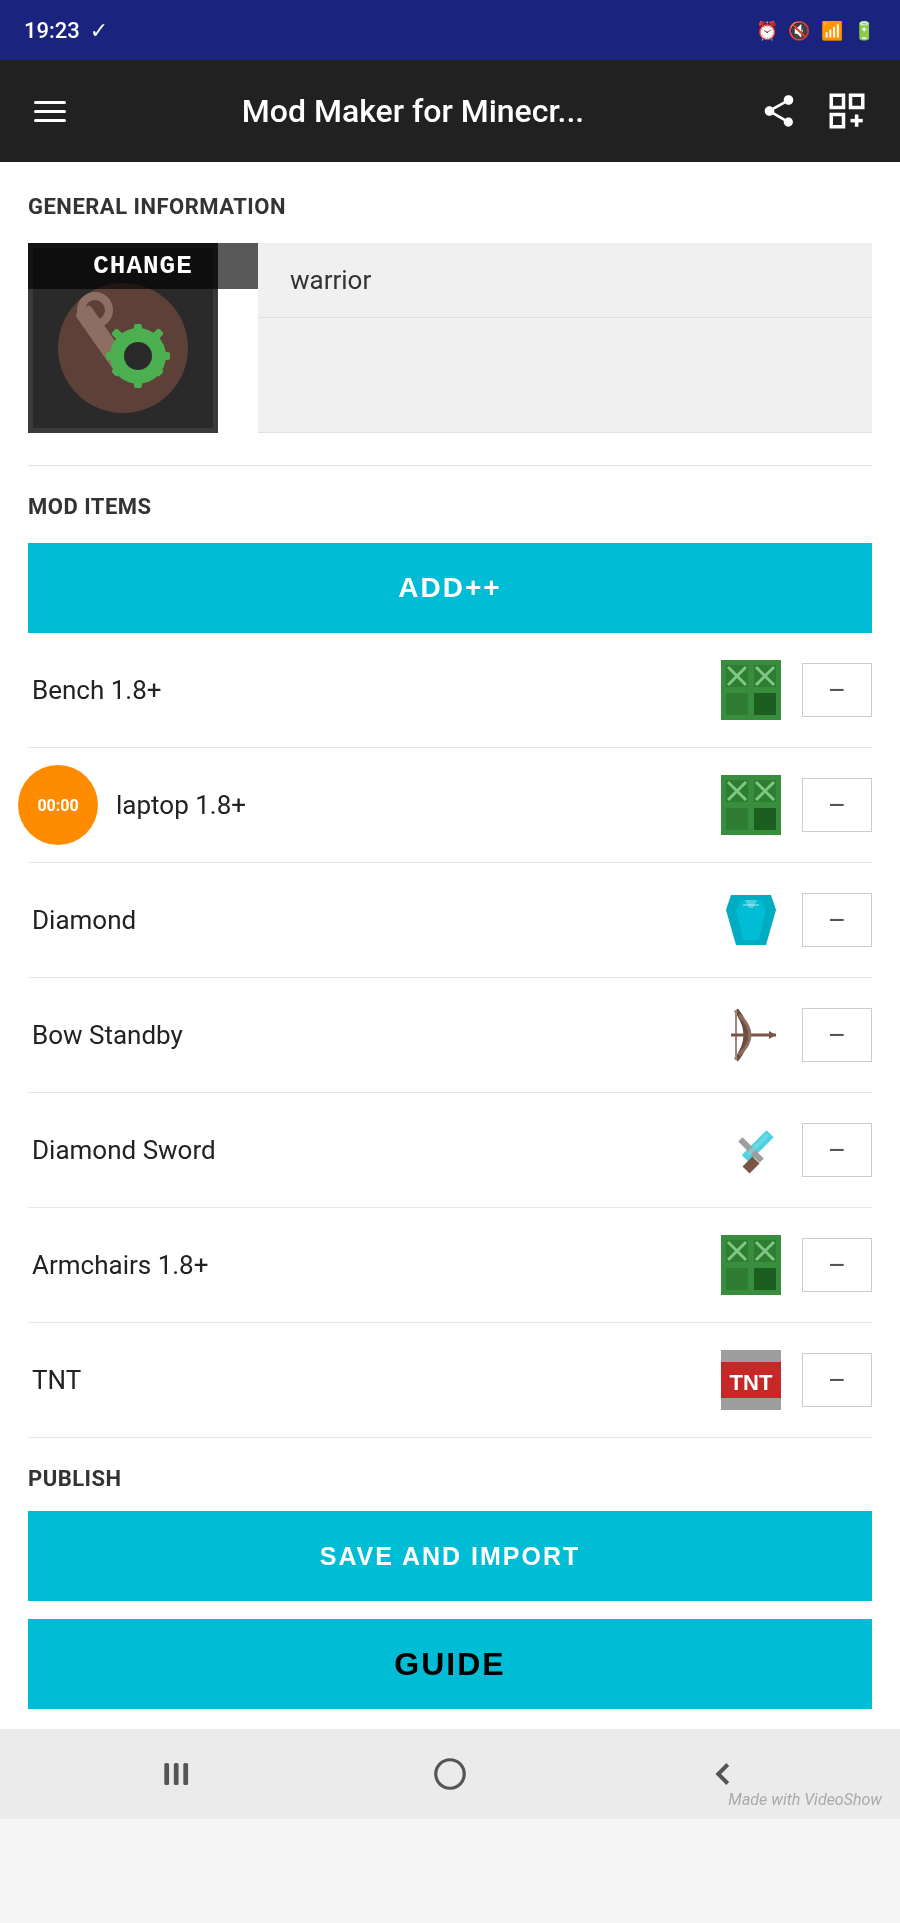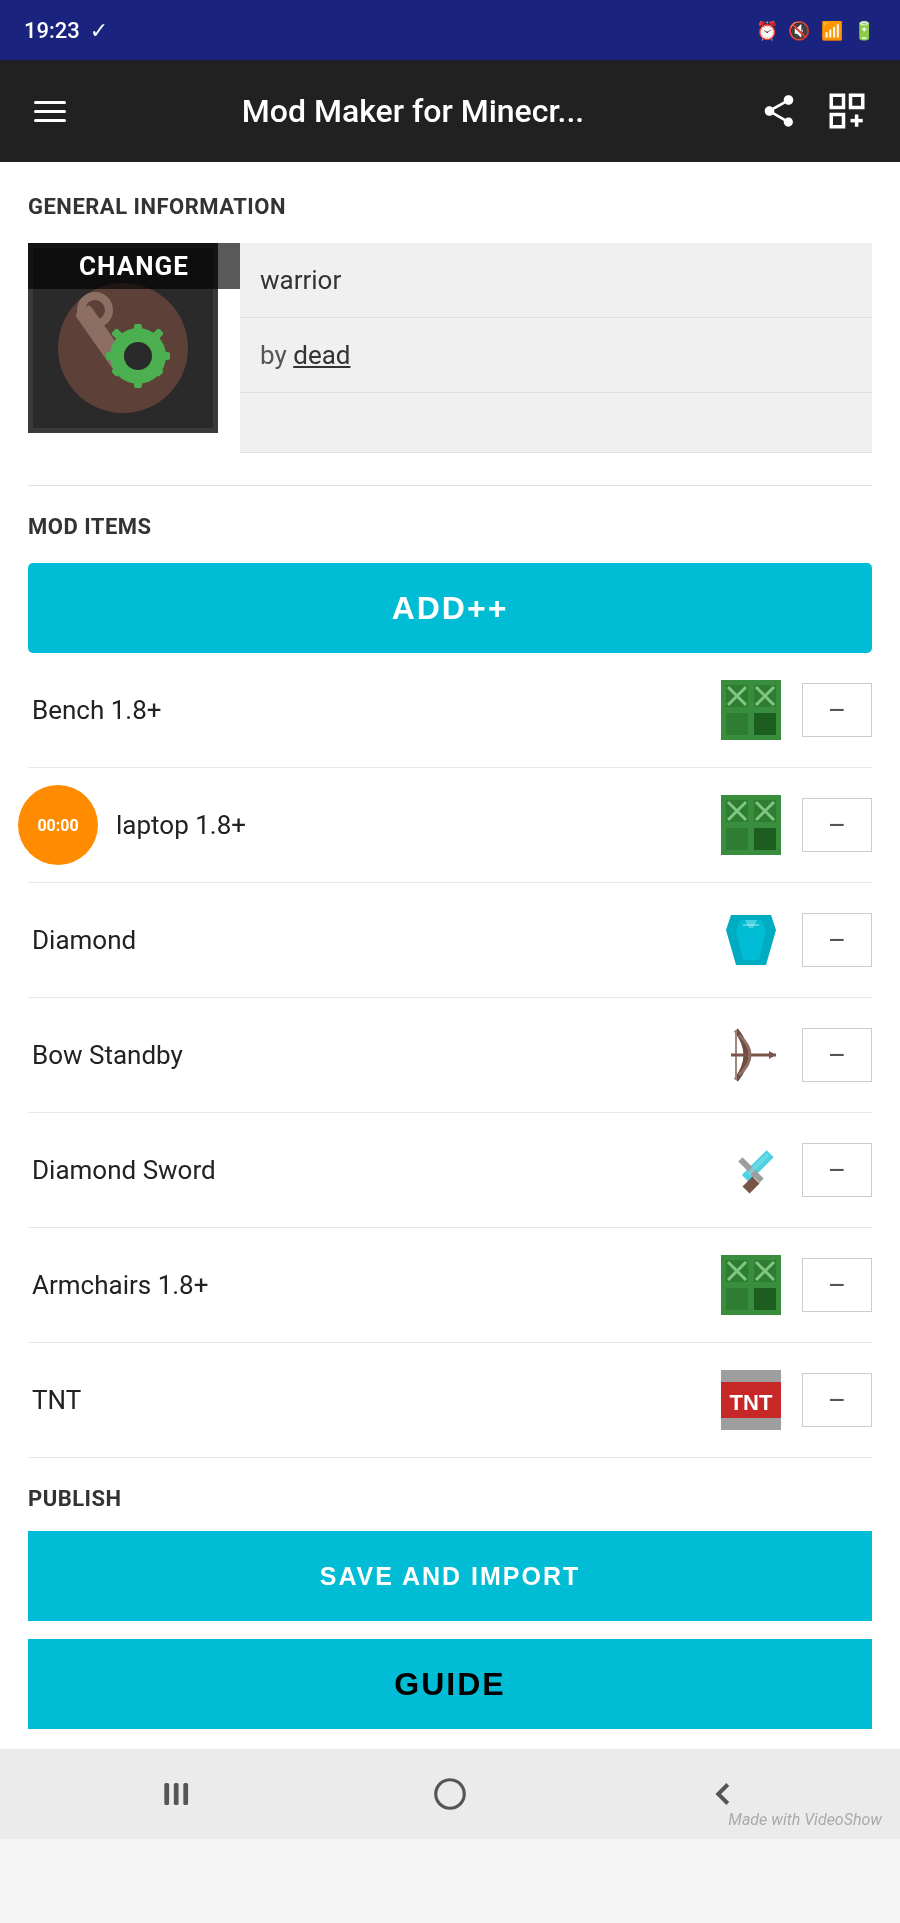--- a/index.html
+++ b/index.html
@@ -79,24 +79,25 @@
     }
 
     
     .general-info {
       display: flex;
       gap: 0;
       margin-bottom: 32px;
     }
     .change-btn-container {
       position: relative;
-      width: 212px;
+      width: 230px;
       height: 190px;
       flex-shrink: 0;
       cursor: pointer;
+      font-family: Liberation Mono, monospace;
     }
     .mod-icon-bg {
       width: 190px;
       height: 190px;
       background: #3a3a3a;
       display: flex;
       align-items: center;
       justify-content: center;
       position: relative;
       overflow: hidden;
@@ -116,21 +117,21 @@
     }
 
     .info-fields {
       flex: 1;
       background: #f0f0f0;
       margin-left: 0;
       display: flex;
       flex-direction: column;
     }
     .info-field {
-      padding: 22px 20px;
+      padding: 22px 32px;
       font-size: 26px;
       color: #333;
       border-bottom: 1px solid #e0e0e0;
     }
     .info-field.author { color: #555; }
     .info-field.author a {
       color: #333;
       text-decoration: underline;
     }
     .info-field.extra {
@@ -144,25 +145,25 @@
       background: #e0e0e0;
       margin: 0 0 28px 0;
     }
 
     
     .add-btn {
       width: 100%;
       height: 90px;
       background: #00bcd4;
       color: white;
-      font-size: 32px;
+      font-size: 28px;
       font-weight: 700;
       letter-spacing: 2px;
       border: none;
-      border-radius: 5px;
+      border-radius: 0;
       cursor: pointer;
       display: flex;
       align-items: center;
       justify-content: center;
       margin-bottom: 0;
     }
 
     
     .mod-items-list {
       margin-top: 0;
@@ -367,23 +368,20 @@
           <rect x="118" y="83" width="12" height="8" rx="2" fill="#4caf50" transform="rotate(-45 124 87)"></rect>
           <rect x="79" y="118" width="12" height="8" rx="2" fill="#4caf50" transform="rotate(-45 85 122)"></rect>
           <rect x="118" y="118" width="12" height="8" rx="2" fill="#4caf50" transform="rotate(45 124 122)"></rect>
         </svg>
       </div>
       <div class="change-label">CHANGE</div>
     </div>
 
     <div class="info-fields">
       <div class="info-field">warrior</div>
-      <div class="info-field author">
-        <span>by </span><a href="#">dead</a>
-      </div>
       <div class="info-field extra"></div>
     </div>
   </div>
 
   <div class="divider"></div>
 
   <div class="section-header">MOD ITEMS</div>
 
   <button class="add-btn">ADD++</button>
 

